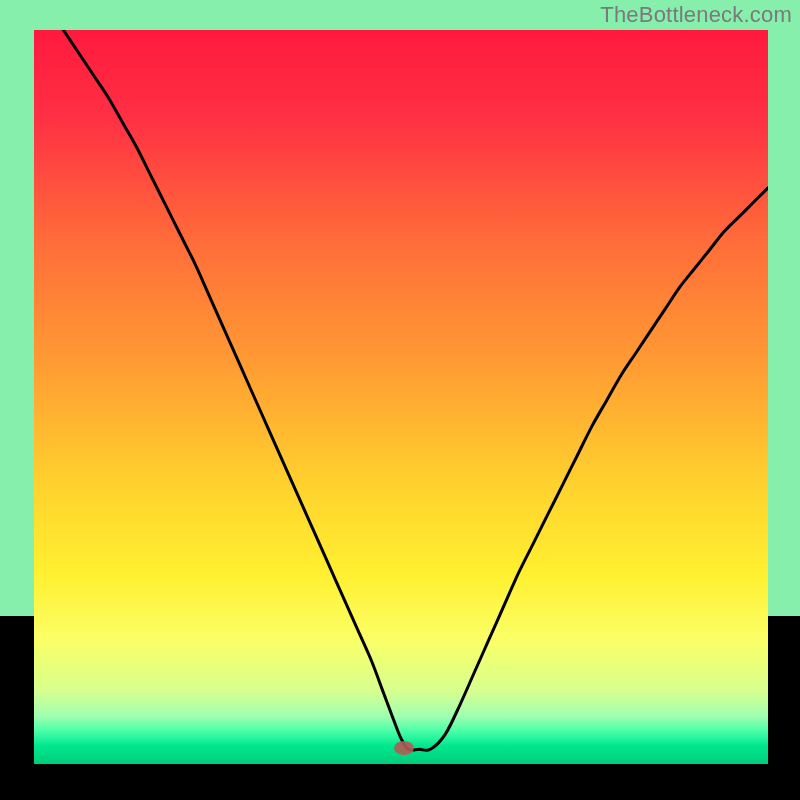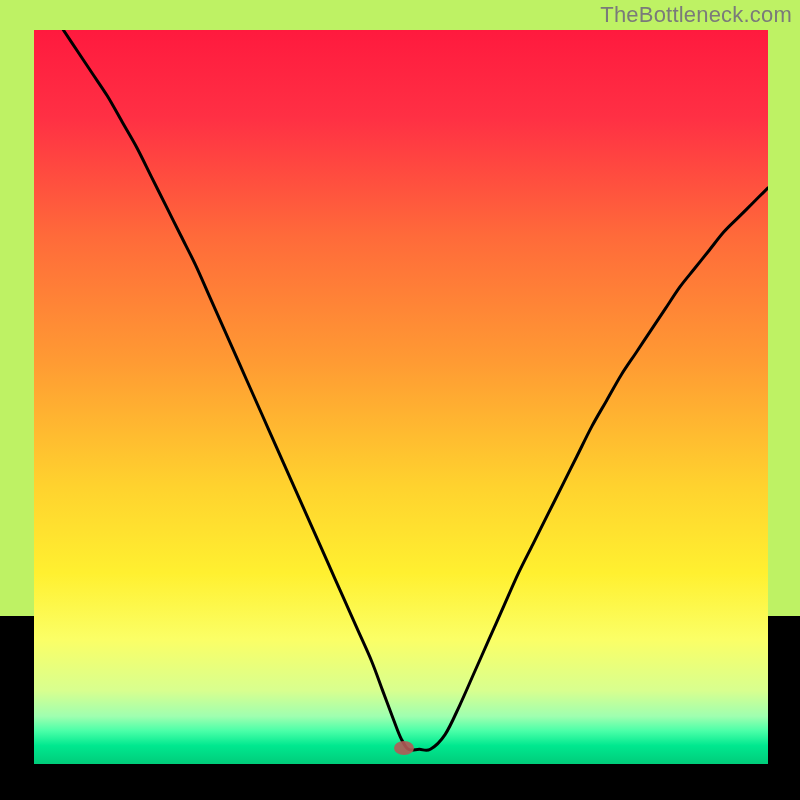--- a/index.html
+++ b/index.html
@@ -10,21 +10,21 @@
     background: #000;
     overflow: hidden;
     font-family: Arial, Helvetica, sans-serif;
   }
   .frame {
     position: absolute;
     left: 0;
     top: 0;
     width: 800px;
     height: 616px;
-    background: #bef264;
+    background: #86efac;
   }
   .watermark {
     position: absolute;
     top: 2px;
     right: 8px;
     color: #7a7a7a;
     font-size: 22px;
     font-weight: 500;
     letter-spacing: 0.2px;
     z-index: 20;

